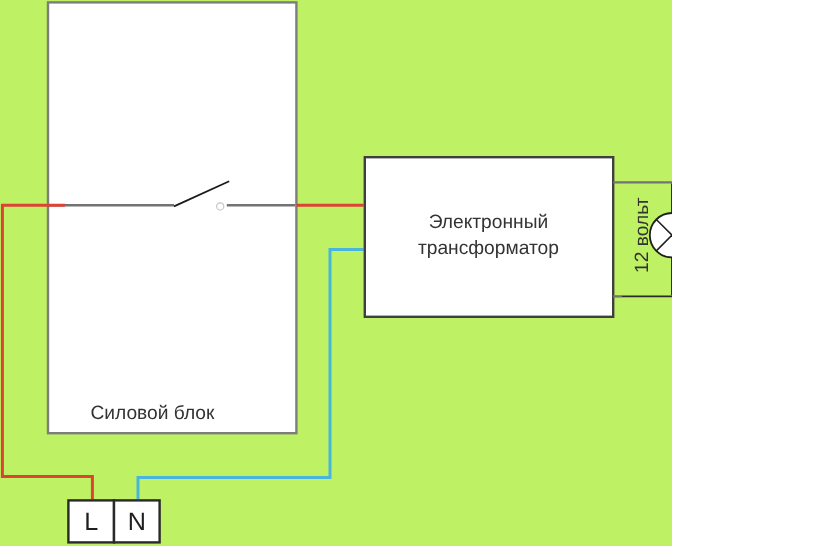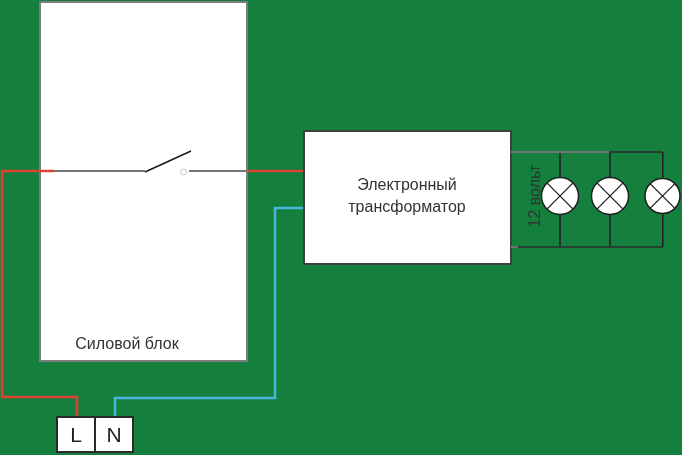--- a/index.html
+++ b/index.html
@@ -2,23 +2,23 @@
 <html><head>
 <meta charset="utf-8">
 <style>
   html, body {
     margin: 0;
     padding: 0;
     background: #ffffff;
   }
   #canvas {
     position: relative;
-    width: 682px;
+    width: 560px;
     height: 455px;
-    background: #15803d;
+    background: #bef264;
     overflow: hidden;
     font-family: "Liberation Sans", "DejaVu Sans", sans-serif;
   }
   svg text {
     font-family: "Liberation Sans", "DejaVu Sans", sans-serif;
     fill: #333333;
   }
   .label-16 { font-size: 16px; }
   .label-terminal { font-size: 21px; fill: #1f1f1f; }
 </style>

